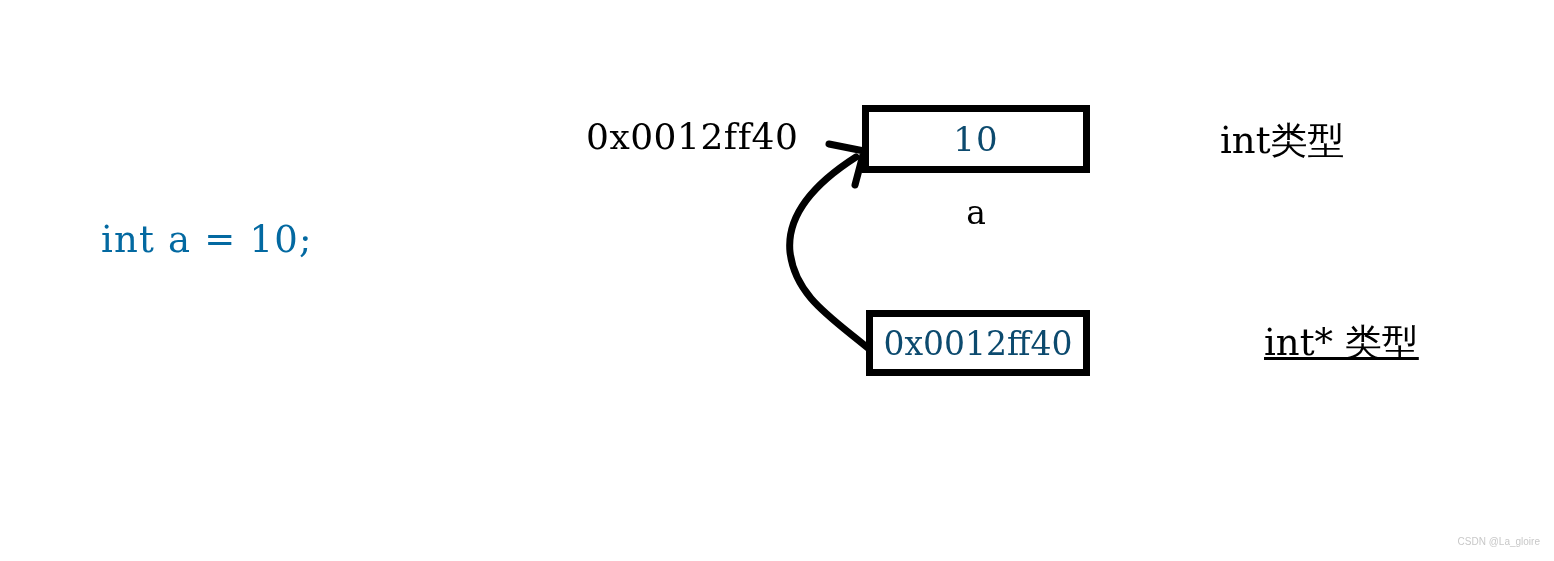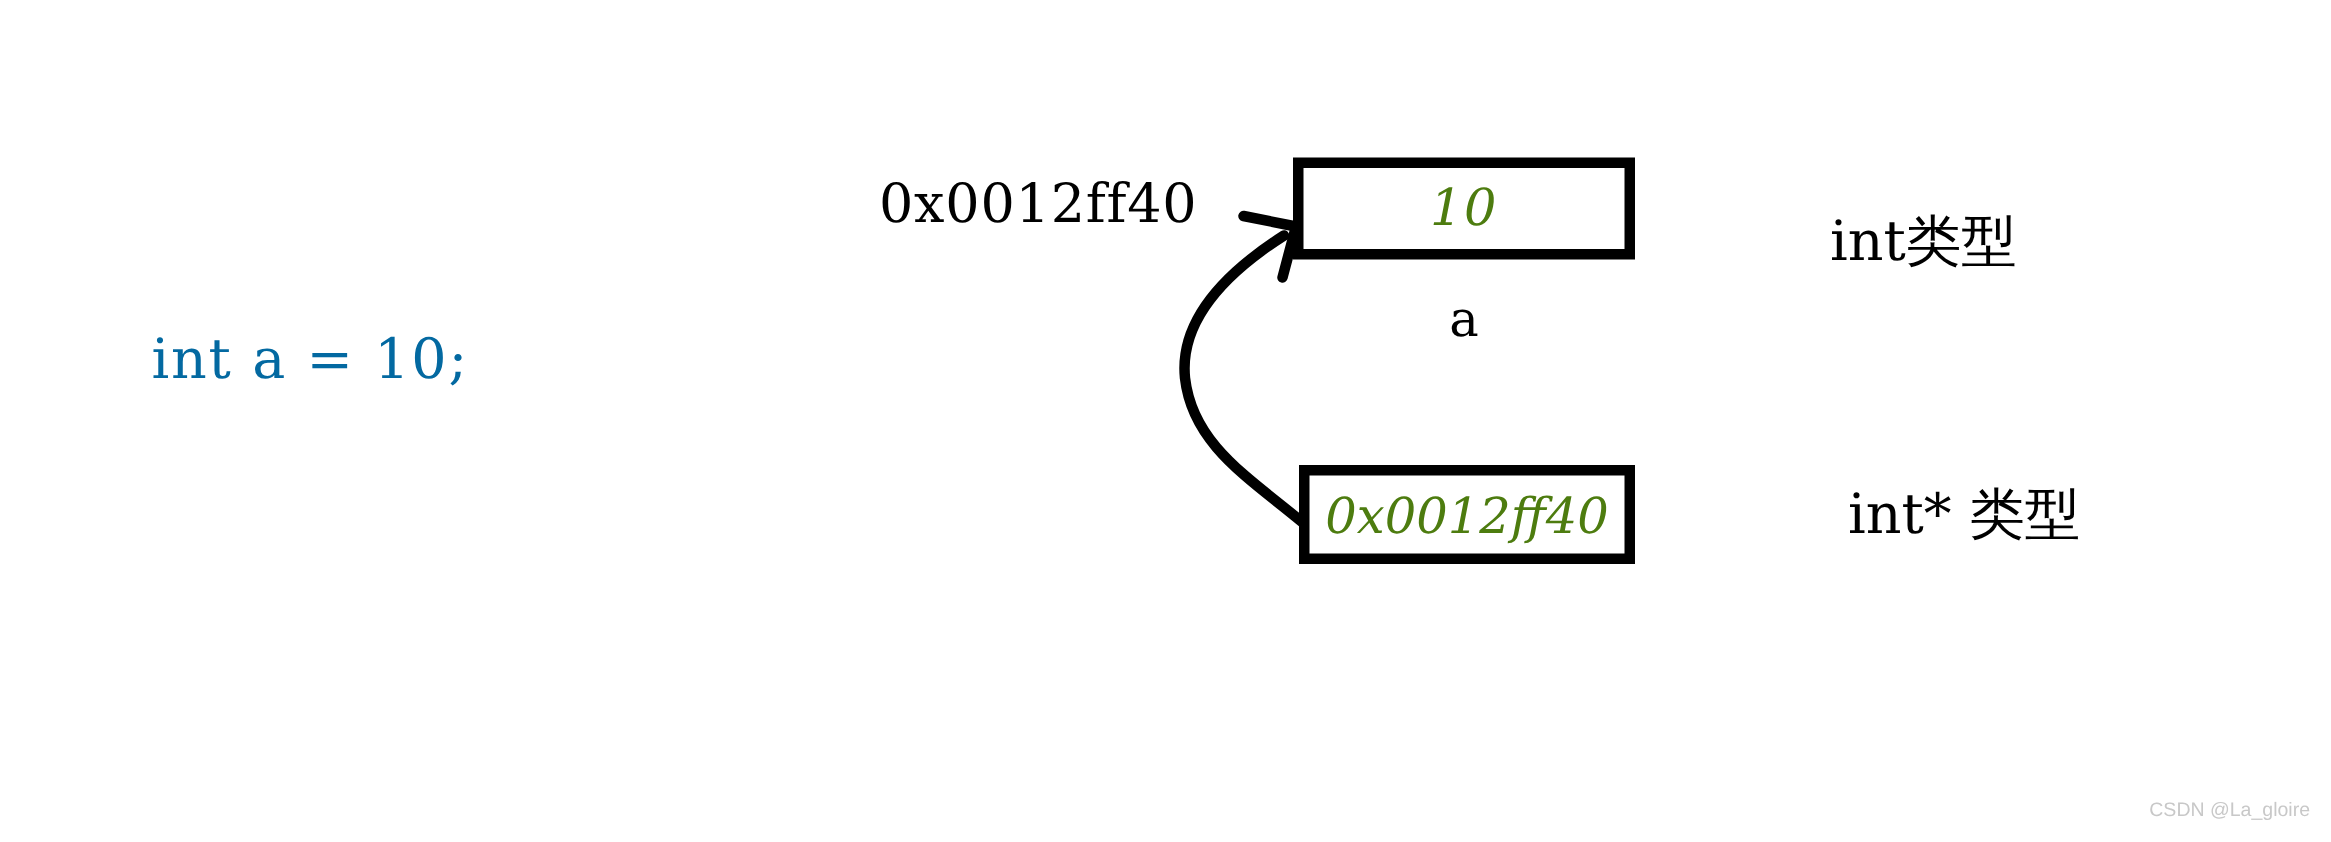--- a/index.html
+++ b/index.html
@@ -39,23 +39,22 @@
     position: absolute;
     box-sizing: border-box;
     border: 7px solid #000000;
     background: #ffffff;
     display: flex;
     align-items: center;
     justify-content: center;
   }
   .mem-box-text {
     font-family: "DejaVu Serif", serif;
-    color: #4d7c0f;
+    color: #0c4a6e;
     white-space: nowrap;
-    font-style: italic;
   }
 
   #box-a {
     left: 862px;
     top: 105px;
     width: 228px;
     height: 68px;
   }
   #box-a .mem-box-text {
     font-size: 34px;
@@ -109,44 +108,44 @@
   .type-label {
     position: absolute;
     font-family: "DejaVu Serif", serif;
     font-size: 37px;
     color: #000000;
     white-space: nowrap;
   }
   #type-int {
     left: 1220px;
     top: 116px;
-    margin-top: 20px;
   }
   #type-intp {
-    left: 1232px;
+    left: 1264px;
     top: 318px;
+    text-decoration: underline;
   }
 
   
   #arrow-layer {
     position: absolute;
     left: 0;
     top: 0;
     width: 1554px;
     height: 561px;
     pointer-events: none;
   }
 
   
   #watermark {
     position: absolute;
     right: 14px;
     bottom: 14px;
     font-family: "Liberation Sans", sans-serif;
-    font-size: 13px;
+    font-size: 10px;
     color: #c8c8c8;
     white-space: nowrap;
   }
 </style>
 </head>
 <body>
 
 <div id="canvas">
 
   <div id="code-block">

